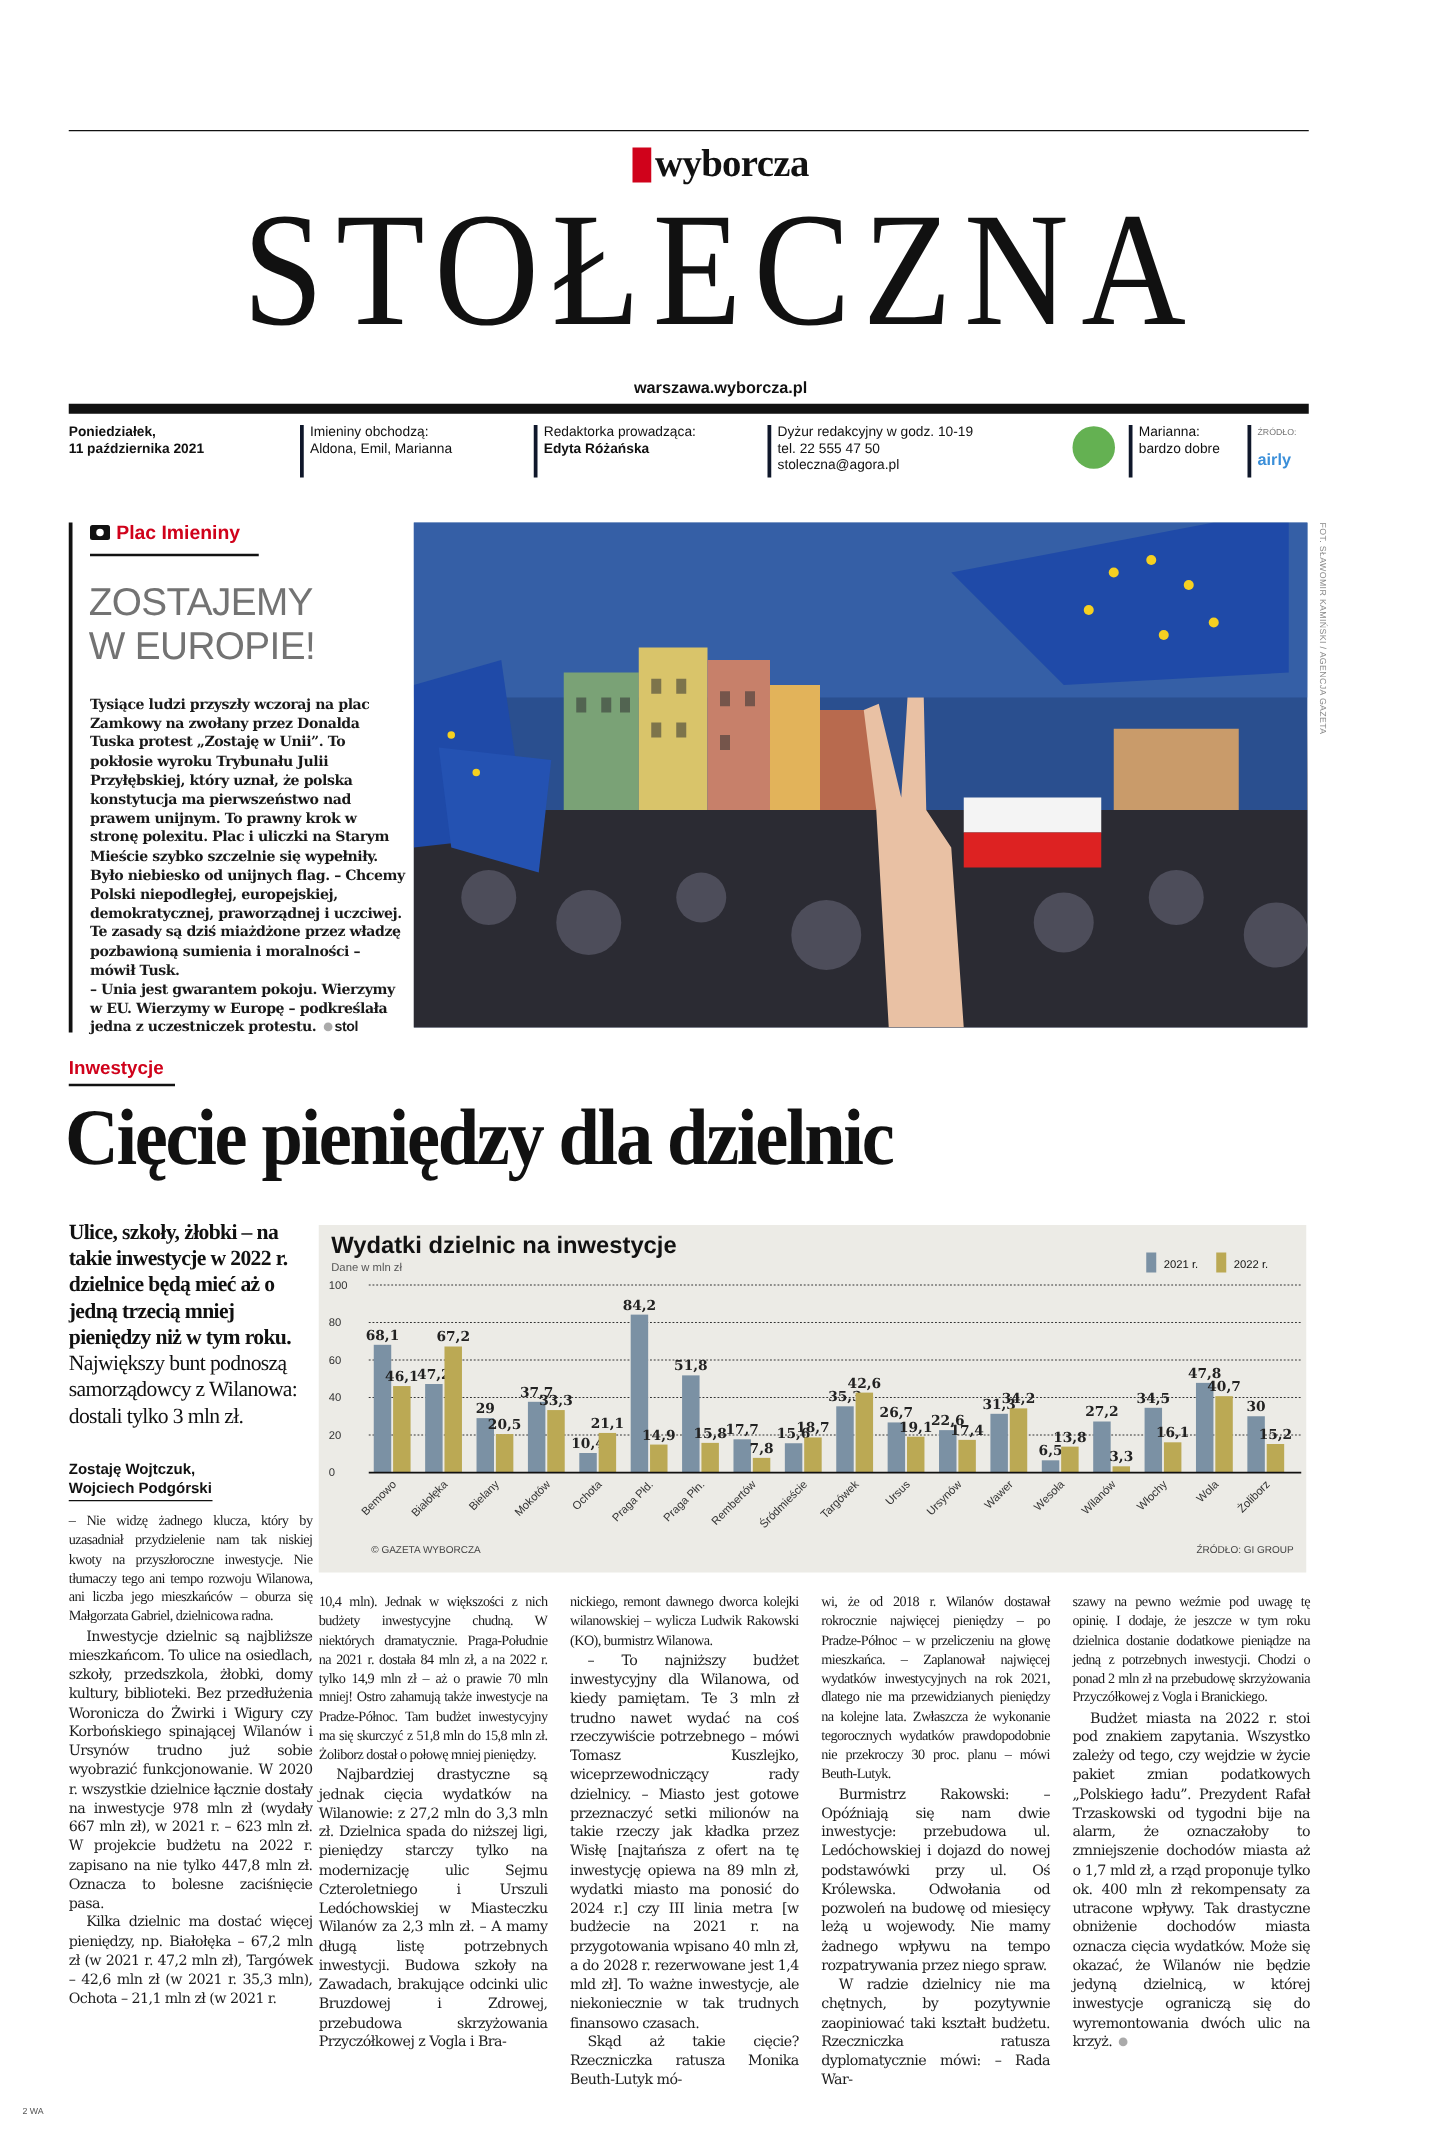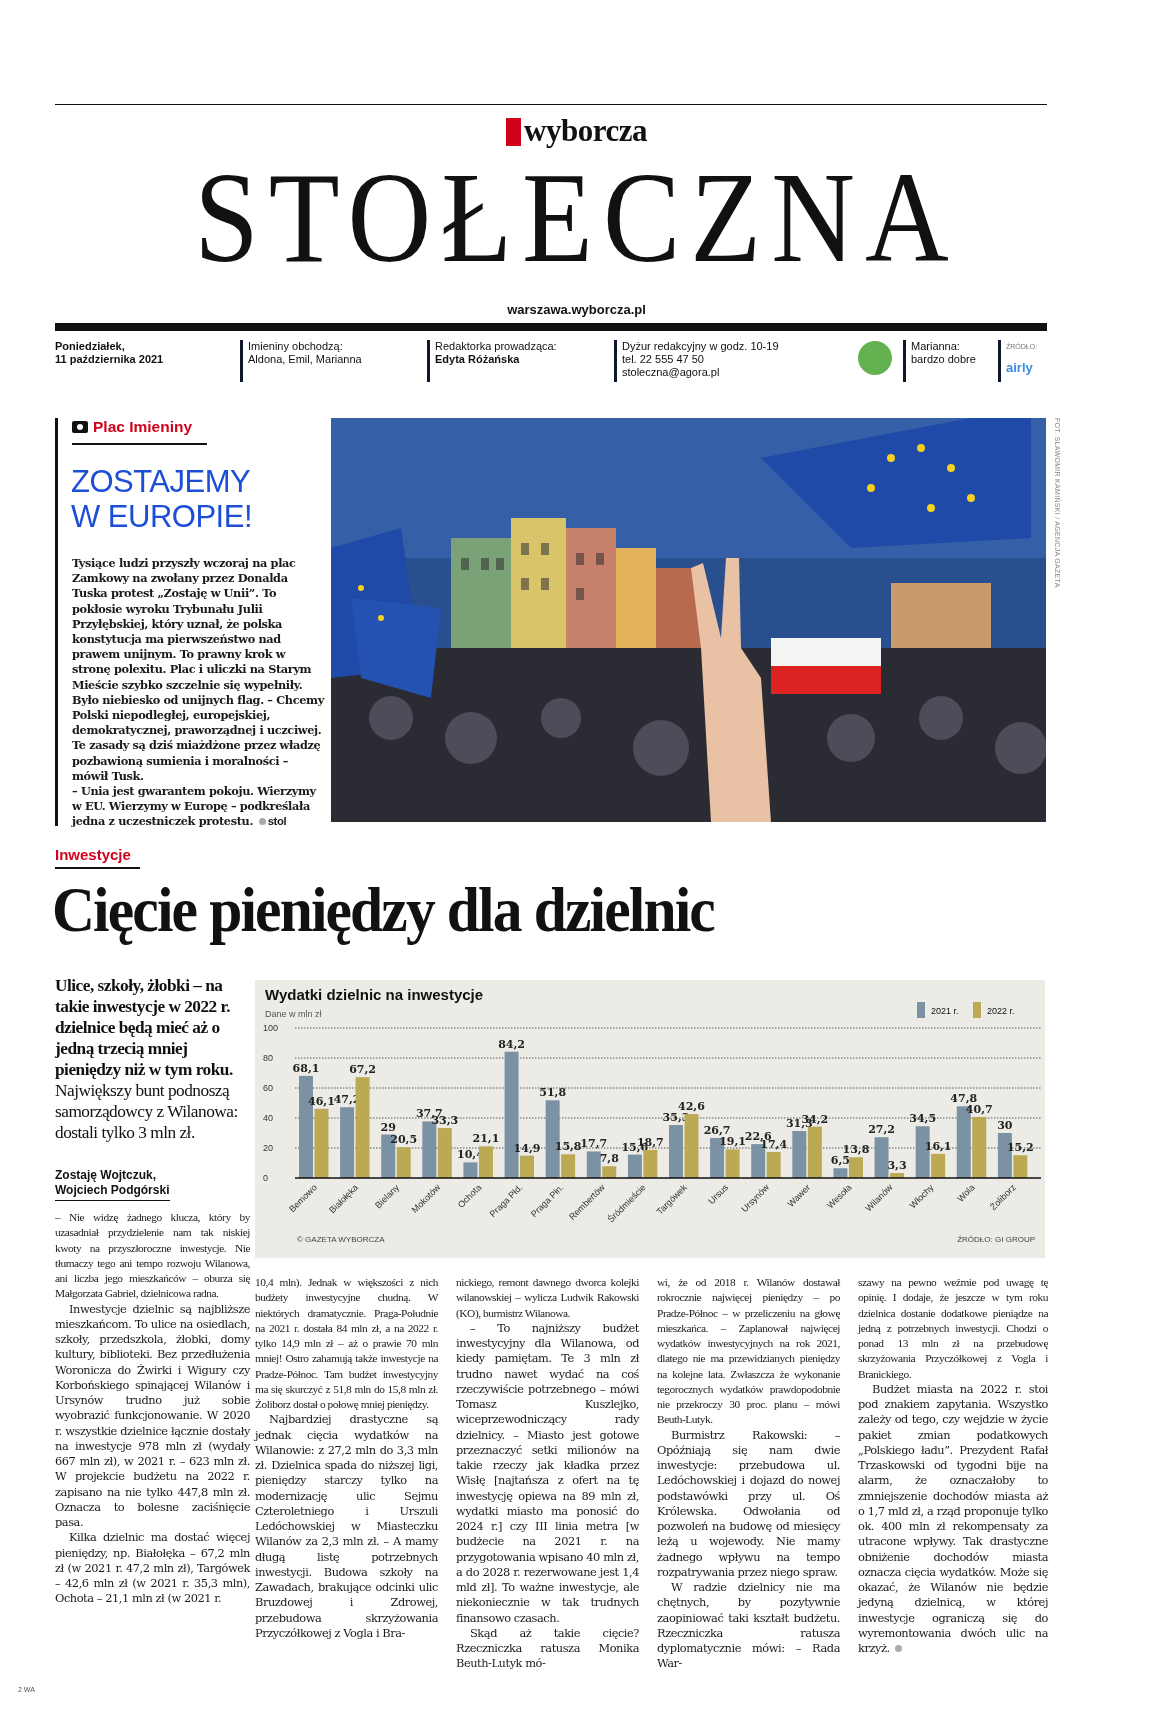--- a/index.html
+++ b/index.html
@@ -23,21 +23,21 @@
   #air-dot { left: 858px; top: 341px; width: 34px; height: 34px; border-radius: 50%; background: #64b152; }
   #src-label { font-size: 7px; color: #777; }
   #airly { color: #3b8fd9; font-weight: bold; font-size: 13px; margin-top: 8px; }
 
   
   #box-bar { left: 55px; top: 418px; width: 3px; height: 408px; background: #111; }
   #kicker1 { left: 72px; top: 418px; color: #d0021b; font-weight: bold; font-size: 15.5px; font-family: "Liberation Sans", sans-serif; }
   #kicker1 .cam { display: inline-block; width: 16px; height: 12px; background: #111; border-radius: 2px; position: relative; vertical-align: -1px; margin-right: 5px; }
   #kicker1 .cam::after { content: ""; position: absolute; left: 5px; top: 3px; width: 6px; height: 6px; border-radius: 50%; background: #fff; }
   #kicker1-rule { left: 72px; top: 443px; width: 135px; height: 1.5px; background: #111; }
-  #box-title { left: 71px; top: 464px; font-family: "Liberation Sans", sans-serif; font-weight: 300; font-size: 31px; line-height: 35px; letter-spacing: -0.5px; color: #1d4ed8; }
+  #box-title { left: 71px; top: 464px; font-family: "Liberation Sans", sans-serif; font-weight: 300; font-size: 31px; line-height: 35px; letter-spacing: -0.5px; color: #737373; }
   #box-text { left: 72px; top: 556px; width: 253px; font-family: "DejaVu Serif", serif; font-weight: bold; font-size: 11.3px; line-height: 15.2px; letter-spacing: -0.35px; color: #1a1a1a; }
   #box-text .end { font-family: "Liberation Sans", sans-serif; }
   .dot { display: inline-block; width: 7px; height: 7px; border-radius: 50%; background: #aaa; vertical-align: 0; margin: 0 2px; }
 
   
   #photo { left: 331px; top: 418px; width: 715px; height: 404px; overflow: hidden;
     background: linear-gradient(180deg, #2f5ea8 0%, #4a78bd 18%, #6e8fc4 30%, #9aa8c9 38%, #556 50%, #3b3b48 60%, #2a2a34 100%); }
   #credit { left: 1049px; top: 418px; width: 12px; height: 200px; font-size: 7px; color: #888; writing-mode: vertical-rl; font-family: "Liberation Sans", sans-serif; letter-spacing: 0.3px; }
 
   
@@ -55,21 +55,21 @@
   .col p.noind { text-indent: 0; font-family: Liberation Serif, serif; }
   #col1 { left: 55px; top: 1210px; width: 195px; }
   #col2 { left: 255px; top: 1275px; width: 183px; }
   #col3 { left: 456px; top: 1275px; width: 183px; }
   #col4 { left: 657px; top: 1275px; width: 183px; }
   #col5 { left: 858px; top: 1275px; width: 190px; }
   #page-no { left: 18px; top: 1686px; font-size: 7px; color: #555; font-family: "Liberation Sans", sans-serif; }
 
   
   #chart { left: 255px; top: 980px; width: 790px; height: 278px; background: #ecebe6; }
-  #chart-title { left: 10px; top: 6px; font-family: "Liberation Sans", sans-serif; font-weight: bold; font-size: 15px; }
+  #chart-title { left: 10px; top: 6px; font-family: "Liberation Sans", sans-serif; font-weight: bold; font-size: 19px; }
   #chart-sub { left: 10px; top: 29px; font-family: "Liberation Sans", sans-serif; font-size: 9px; color: #555; }
   .legend { top: 22px; font-size: 9px; font-family: "Liberation Sans", sans-serif; }
   .legend i { display: inline-block; width: 8px; height: 16px; vertical-align: -4px; margin-right: 6px; }
   #plot { left: 0; top: 0; width: 790px; height: 278px; }
   #chart-copy { left: 10px; top: 255px; font-family: "Liberation Sans", sans-serif; font-size: 8px; color: #444; padding-left: 32px; }
   #chart-src { right: 10px; top: 255px; font-family: "Liberation Sans", sans-serif; font-size: 8px; color: #444; }
 </style>
 </head>
 <body>
 
@@ -207,21 +207,21 @@
   <p class="noind">nickiego, remont dawnego dworca kolejki wilanowskiej – wylicza Ludwik Rakowski (KO), burmistrz Wilanowa.</p>
   <p>– To najniższy budżet inwestycyjny dla Wilanowa, od kiedy pamiętam. Te 3 mln zł trudno nawet wydać na coś rzeczywiście potrzebnego – mówi Tomasz Kuszlejko, wiceprzewodniczący rady dzielnicy. – Miasto jest gotowe przeznaczyć setki milionów na takie rzeczy jak kładka przez Wisłę [najtańsza z ofert na tę inwestycję opiewa na 89 mln zł, wydatki miasto ma ponosić do 2024 r.] czy III linia metra [w budżecie na 2021 r. na przygotowania wpisano 40 mln zł, a do 2028 r. rezerwowane jest 1,4 mld zł]. To ważne inwestycje, ale niekoniecznie w tak trudnych finansowo czasach.</p>
   <p>Skąd aż takie cięcie? Rzeczniczka ratusza Monika Beuth-Lutyk mó-</p>
 </div>
 <div class="abs col" id="col4">
   <p class="noind">wi, że od 2018 r. Wilanów dostawał rokrocznie najwięcej pieniędzy – po Pradze-Północ – w przeliczeniu na głowę mieszkańca. – Zaplanował najwięcej wydatków inwestycyjnych na rok 2021, dlatego nie ma przewidzianych pieniędzy na kolejne lata. Zwłaszcza że wykonanie tegorocznych wydatków prawdopodobnie nie przekroczy 30 proc. planu – mówi Beuth-Lutyk.</p>
   <p>Burmistrz Rakowski: – Opóźniają się nam dwie inwestycje: przebudowa ul. Ledóchowskiej i dojazd do nowej podstawówki przy ul. Oś Królewska. Odwołania od pozwoleń na budowę od miesięcy leżą u wojewody. Nie mamy żadnego wpływu na tempo rozpatrywania przez niego spraw.</p>
   <p>W radzie dzielnicy nie ma chętnych, by pozytywnie zaopiniować taki kształt budżetu. Rzeczniczka ratusza dyplomatycznie mówi: – Rada War-</p>
 </div>
 <div class="abs col" id="col5">
-  <p class="noind">szawy na pewno weźmie pod uwagę tę opinię. I dodaje, że jeszcze w tym roku dzielnica dostanie dodatkowe pieniądze na jedną z potrzebnych inwestycji. Chodzi o ponad 13 mln zł na przebudowę skrzyżowania Przyczółkowej z Vogla i Branickiego.</p>
+  <p class="noind">szawy na pewno weźmie pod uwagę tę opinię. I dodaje, że jeszcze w tym roku dzielnica dostanie dodatkowe pieniądze na jedną z potrzebnych inwestycji. Chodzi o ponad 2 mln zł na przebudowę skrzyżowania Przyczółkowej z Vogla i Branickiego.</p>
   <p><span>Budżet miasta na 2022 r. stoi pod znakiem zapytania. Wszystko zależy od tego, czy wejdzie w życie pakiet zmian podatkowych „Polskiego ładu”. Prezydent Rafał Trzaskowski od tygodni bije na alarm, że oznaczałoby to zmniejszenie dochodów miasta aż o 1,7 mld zł, a rząd proponuje tylko ok. 400 mln zł rekompensaty za utracone wpływy. Tak drastyczne obniżenie dochodów miasta oznacza cięcia wydatków. Może się okazać, że Wilanów nie będzie jedyną dzielnicą, w której inwestycje ograniczą się do wyremontowania dwóch ulic na krzyż.</span> <span class="dot"></span></p>
 </div>
 <div class="abs" id="page-no">2 WA</div>
 
 <div class="abs" id="chart">
   <svg class="abs" id="plot" width="790" height="278">
       <text x="8" y="201" font-size="9" font-family="Liberation Sans, sans-serif" fill="#333">0</text>
       <text x="8" y="171" font-size="9" font-family="Liberation Sans, sans-serif" fill="#333">20</text>
       <line x1="40" x2="786" y1="168" y2="168" stroke="#333" stroke-width="0.8" stroke-dasharray="1.5,1.5"></line>
       <text x="8" y="141" font-size="9" font-family="Liberation Sans, sans-serif" fill="#333">40</text>

